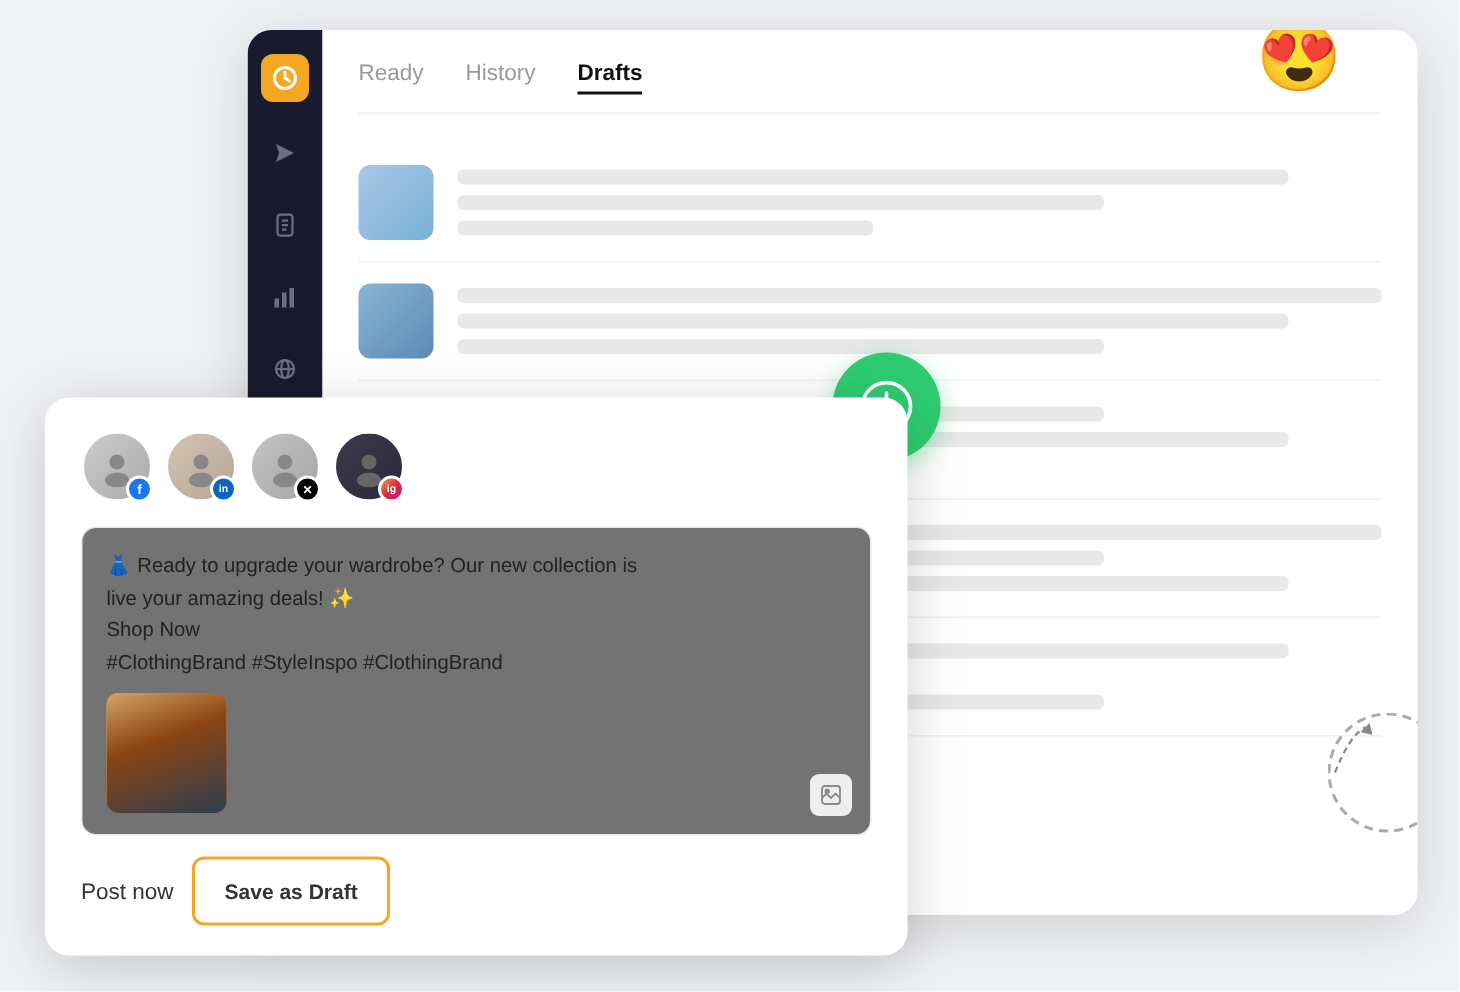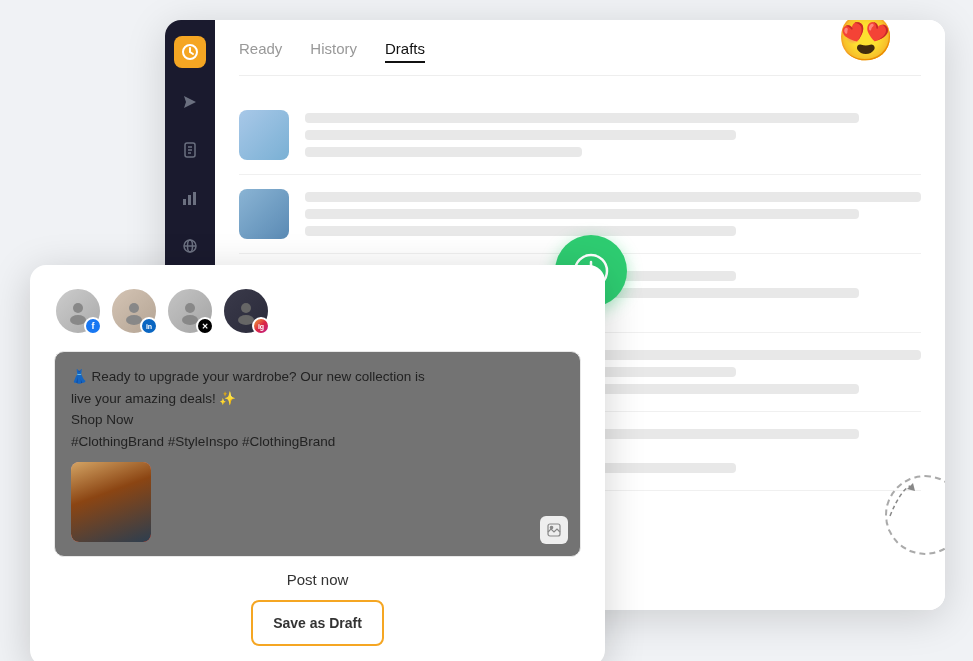--- a/index.html
+++ b/index.html
@@ -87,21 +87,21 @@
 
     .tab {
       font-size: 15px;
       color: #999;
       cursor: pointer;
       padding-bottom: 4px;
     }
 
     .tab.active {
       color: #111;
-      font-weight: 400;
+      font-weight: 700;
       border-bottom: 2px solid #111;
     }
 
     
     .draft-list {
       display: flex;
       flex-direction: column;
       gap: 0;
     }
 
@@ -280,21 +280,20 @@
       justify-content: center;
       color: #888;
       font-size: 13px;
     }
 
     
     .action-row {
       display: flex;
       align-items: center;
       gap: 12px;
-      flex-direction: column;
     }
 
     .btn-post-now {
       background: transparent;
       border: none;
       font-size: 15px;
       color: #333;
       cursor: pointer;
       font-weight: 500;
     }

